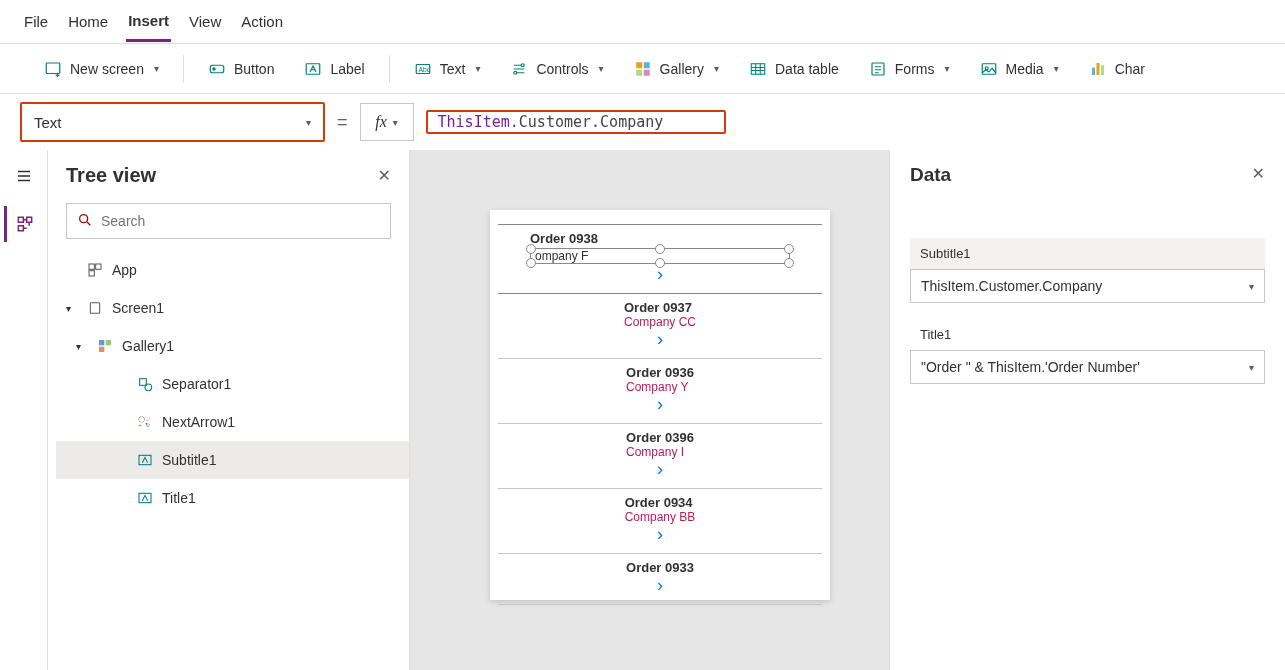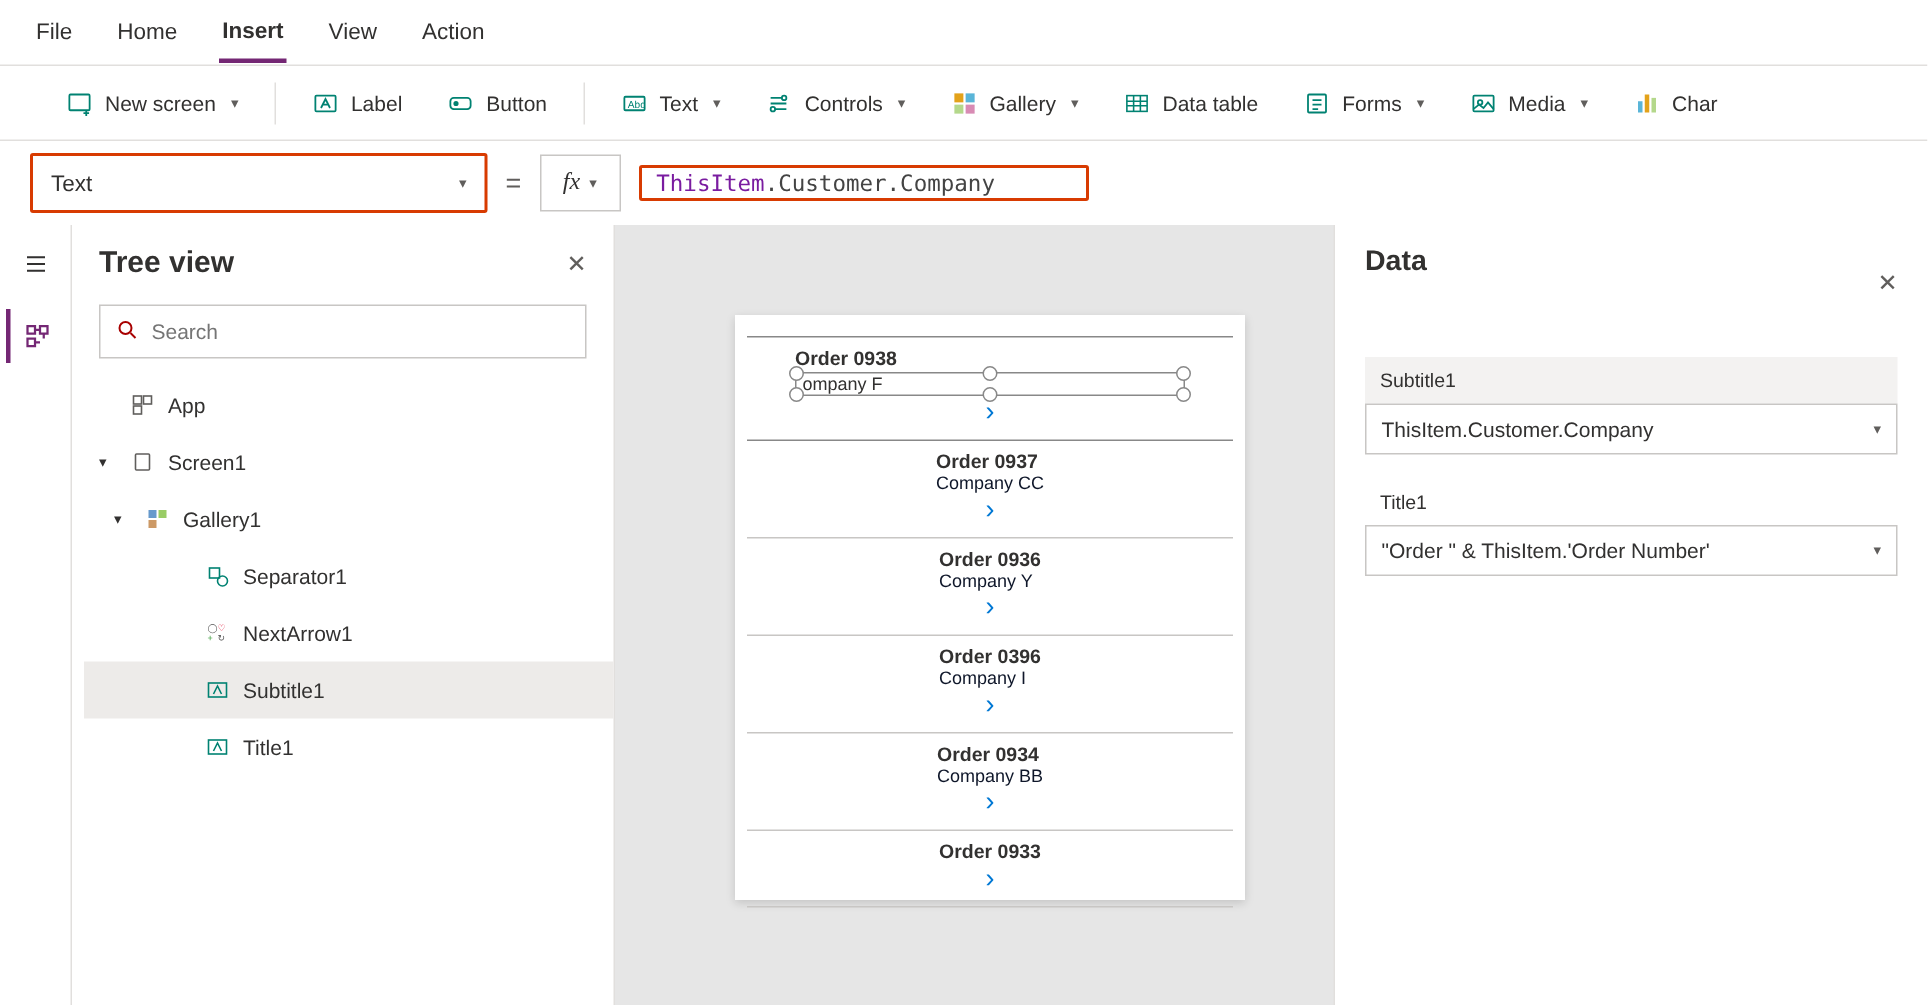--- a/index.html
+++ b/index.html
@@ -11,21 +11,21 @@
     width: 1285px;
     height: 670px;
     overflow: hidden;
   }
   
   .menu-bar {
     display: flex;
     align-items: center;
     height: 44px;
     padding: 0 22px;
-    gap: 26px;
+    gap: 16px;
     border-bottom: 1px solid #e1dfdd;
   }
   .menu-bar .item {
     font-size: 15px;
     color: #323130;
     cursor: pointer;
     padding: 10px 2px;
   }
   .menu-bar .item.active {
     font-weight: 600;
@@ -186,21 +186,21 @@
   }
   .gal-item {
     border-bottom: 1px solid #c8c6c4;
     padding: 6px 10px 8px 10px;
     display:flex; align-items:center;
     justify-content:space-between;
     flex-direction:column;
   }
   .gal-item.first { border-top: 1px solid #888; border-bottom: 1px solid #888;}
   .gal-text .t1 { font-size: 13px; font-weight:700; }
-  .gal-text .t2 { font-size: 12px; color:#0f172a; }
+  .gal-text .t2 { font-size: 12px; color:#be185d; }
   .gal-arrow { color:#0078d4; font-size:18px; font-weight:300;}
   .sel-box {
     border: 1px solid #888;
     position: relative;
     padding: 0 4px;
     font-size: 12px;
     margin-top: 2px;
     width: 260px;
   }
   .handle {
@@ -208,21 +208,21 @@
     border:1px solid #888; border-radius:50%;
     background:#fff;
   }
   
   .data-panel {
     width: 395px;
     padding: 14px 20px;
   }
   .data-panel h2 { font-size: 19px; font-weight:600; margin-bottom: 28px;}
   .data-panel .hdr {
-    display:flex; justify-content:space-between; align-items:center;
+    display:flex; justify-content:space-between; 
     margin-bottom: 24px;
   }
   .field-lbl {
     background:#f3f2f1;
     font-size:13px;
     padding: 8px 10px;
     margin-bottom: 0;
   }
   .field-sel {
     border:1px solid #c8c6c4;
@@ -253,35 +253,35 @@
         </svg>
     </span>
     <span>New screen</span>
     <span class="chev">▾</span>
   </div>
   <span class="sep"></span>
 
   <div class="btn">
     <span class="ic ribbon-icon-teal">
       <svg viewBox="0 0 24 24" fill="none" stroke="currentColor" stroke-width="1.6">
+          <rect x="3" y="7" width="18" height="10" rx="3"></rect>
+          <circle cx="8" cy="12" r="1.5" fill="currentColor"></circle>
+        </svg>
+    </span>
+    <span>Button</span>
+  </div>
+
+  <div class="btn">
+    <span class="ic ribbon-icon-teal">
+      <svg viewBox="0 0 24 24" fill="none" stroke="currentColor" stroke-width="1.6">
           <rect x="3" y="5" width="18" height="14" rx="1"></rect>
           <path d="M8 16l4-8 4 8M9.5 13h5"></path>
         </svg>
     </span>
     <span>Label</span>
-  </div>
-
-  <div class="btn">
-    <span class="ic ribbon-icon-teal">
-      <svg viewBox="0 0 24 24" fill="none" stroke="currentColor" stroke-width="1.6">
-          <rect x="3" y="7" width="18" height="10" rx="3"></rect>
-          <circle cx="8" cy="12" r="1.5" fill="currentColor"></circle>
-        </svg>
-    </span>
-    <span>Button</span>
   </div>
   <span class="sep"></span>
 
   <div class="btn">
     <span class="ic ribbon-icon-teal">
       <svg viewBox="0 0 24 24" fill="none" stroke="currentColor" stroke-width="1.6">
           <rect x="3" y="6" width="18" height="12" rx="1"></rect>
           <text x="6" y="16" font-size="9" fill="currentColor" stroke="none">Abc</text>
         </svg>
     </span>

